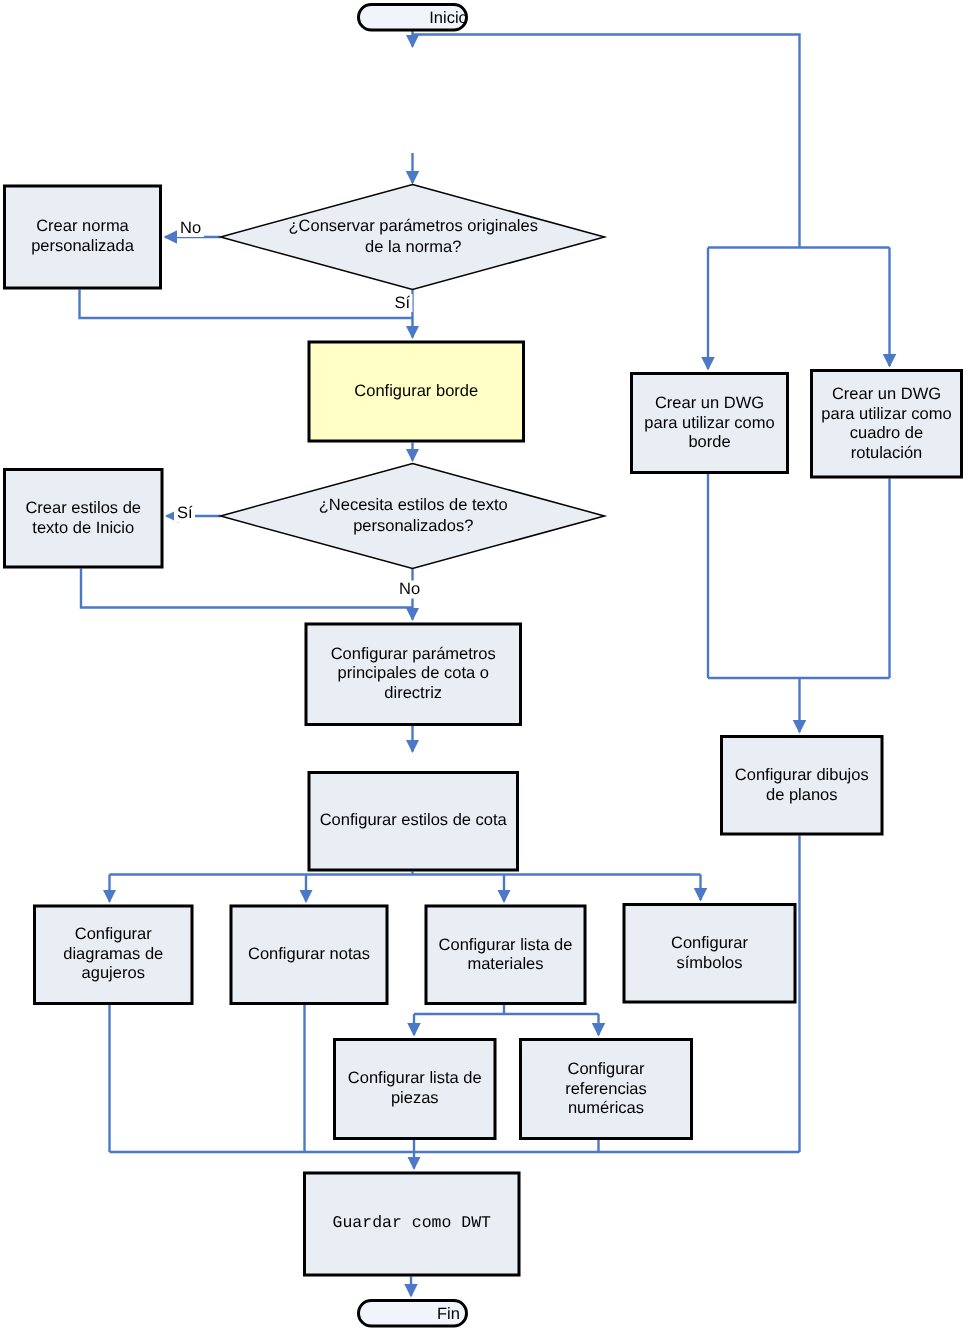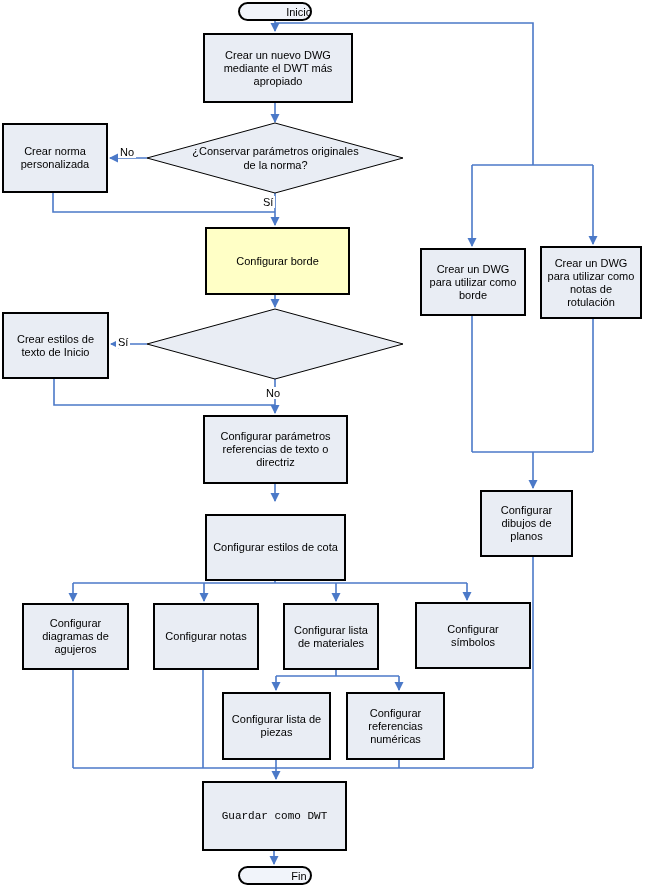--- a/index.html
+++ b/index.html
@@ -92,54 +92,54 @@
 
     <g>
       <polygon points="275,123 403,158 275,193 147,158" fill="#e9edf4" stroke="#000" stroke-width="1"></polygon>
       <polygon points="275,309 403,344 275,379 147,344" fill="#e9edf4" stroke="#000" stroke-width="1"></polygon>
     </g>
   </svg>
 
   <div class="terminator" style="left:238px; top:2px; width:74px; height:19px;">Inicio</div>
   <div class="terminator" style="left:238px; top:866px; width:74px; height:19px;">Fin</div>
 
-  <div class="node" style="left:203px; top:33px; width:150px; height:70px;">Crear un nuevo DWG mediante el DWT más apropiado</div>
 
   <div class="node" style="left:2px; top:123px; width:106px; height:70px;">Crear norma personalizada</div>
 
   <div class="node highlight" style="left:205px; top:227px; width:145px; height:68px;">Configurar borde</div>
 
   <div class="node" style="left:2px; top:312px; width:107px; height:67px;">Crear estilos de texto de Inicio</div>
 
-  <div class="node" style="left:203px; top:415px; width:145px; height:69px;">Configurar parámetros referencias de texto o directriz</div>
+  <div class="node" style="left:203px; top:415px; width:145px; height:69px;">Configurar parámetros principales de cota o directriz</div>
 
   <div class="node" style="left:205px; top:503px; width:141px; height:67px;margin-top:11px;">Configurar estilos de cota</div>
 
   <div class="node" style="left:22px; top:603px; width:107px; height:67px;">Configurar diagramas de agujeros</div>
 
   <div class="node" style="left:153px; top:603px; width:106px; height:67px;">Configurar notas</div>
 
-  <div class="node" style="left:283px; top:603px; width:96px; height:67px;">Configurar lista de materiales</div>
+  <div class="node" style="left:283px; top:603px; width:108px; height:67px;">Configurar lista de materiales</div>
 
   <div class="node pad-wide" style="left:415px; top:602px; width:116px; height:67px;">Configurar símbolos</div>
 
   <div class="node" style="left:222px; top:692px; width:109px; height:68px;">Configurar lista de piezas</div>
 
-  <div class="node" style="left:346px; top:692px; width:99px; height:68px;">Configurar referencias numéricas</div>
+  <div class="node" style="left:346px; top:692px; width:116px; height:68px;">Configurar referencias numéricas</div>
 
   <div class="node" style="left:202px; top:781px; width:145px; height:70px;font-family:Liberation Mono, monospace;">Guardar como DWT</div>
 
   <div class="node" style="left:420px; top:248px; width:106px; height:68px;">Crear un DWG para utilizar como borde</div>
 
-  <div class="node" style="left:540px; top:246px; width:102px; height:73px;">Crear un DWG para utilizar como notas de rotulación</div>
+  <div class="node" style="left:540px; top:246px; width:102px; height:73px;">Crear un DWG para utilizar como cuadro de rotulación</div>
 
-  <div class="node" style="left:480px; top:490px; width:93px; height:67px;">Configurar dibujos de planos</div>
+  <div class="node" style="left:480px; top:490px; width:109px; height:67px;">Configurar dibujos de planos</div>
 
   <div class="dtext" style="left:188px; top:131px; width:175px; height:54px;">¿Conservar parámetros originales de la norma?</div>
 
+  <div class="dtext" style="left:188px; top:317px; width:175px; height:54px;">¿Necesita estilos de texto personalizados?</div>
 
   <div class="edge-label" style="left:118px; top:146px;">No</div>
 
   <div class="edge-label" style="left:261px; top:196px;">Sí</div>
 
   <div class="edge-label" style="left:116px; top:336px;">Sí</div>
 
   <div class="edge-label" style="left:264px; top:387px;">No</div>
 
 </div>

